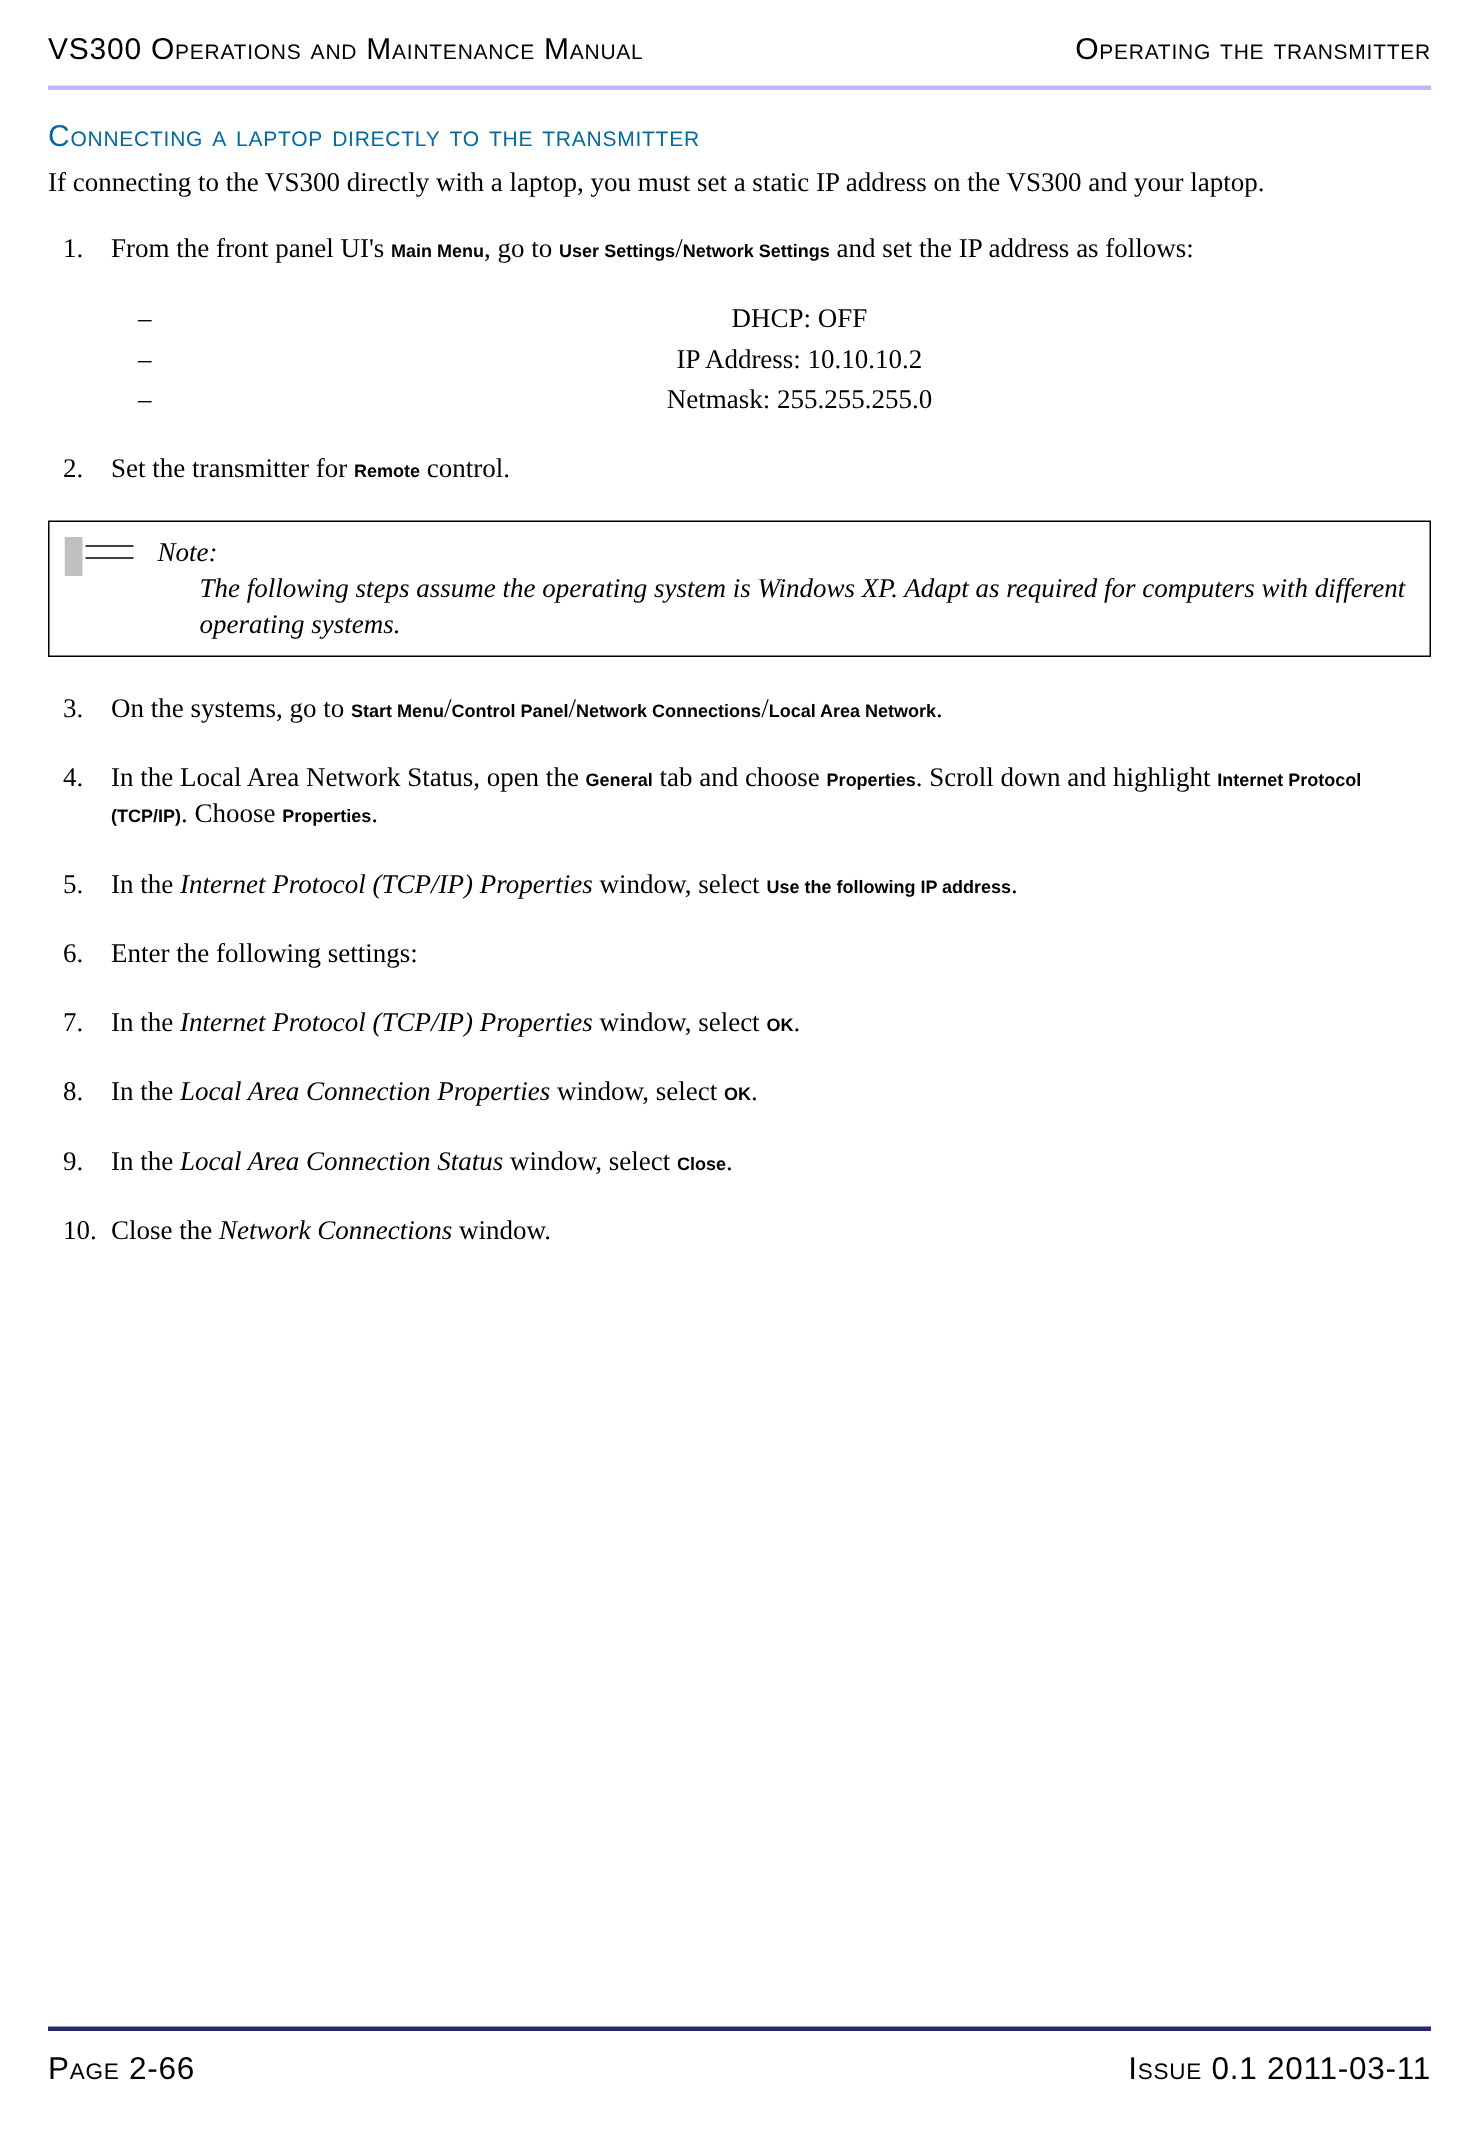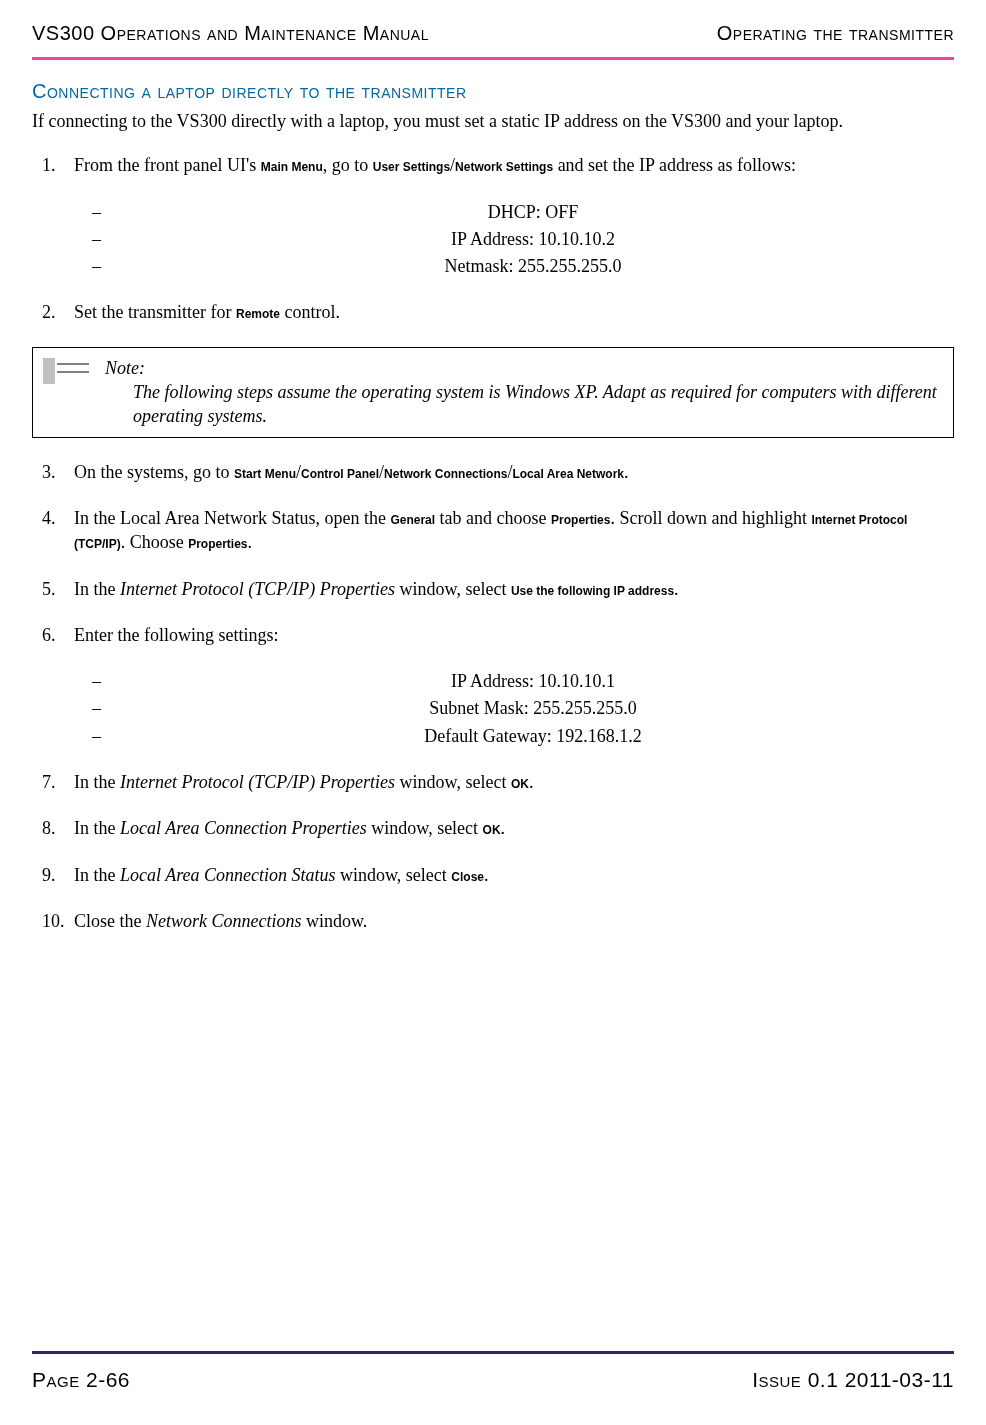--- a/index.html
+++ b/index.html
@@ -16,21 +16,21 @@
     }
     .header {
       display: flex;
       justify-content: space-between;
       font-variant: small-caps;
       font-family: 'Optima', 'Candara', 'Trebuchet MS', sans-serif;
       font-weight: 500;
       font-size: 20px;
       letter-spacing: 0.5px;
       padding-bottom: 10px;
-      border-bottom: 3px solid #ec4899;
+      border-bottom: 3px solid #c4b5fd;
       margin-bottom: 18px;
     }
     .section-title {
       font-variant: small-caps;
       font-family: 'Optima', 'Candara', 'Trebuchet MS', sans-serif;
       font-weight: 500;
       font-size: 20px;
       letter-spacing: 0.5px;
       color: #0369a1;
       margin-bottom: 4px;
@@ -155,25 +155,20 @@
     <span>On the systems, go to </span><span class="bold-sans">Start Menu</span><span>/</span><span class="bold-sans">Control Panel</span><span>/</span><span class="bold-sans">Network Connections</span><span>/</span><span class="bold-sans">Local Area Network</span><span>.</span>
   </li>
   <li><span class="num">4.</span>
     <span>In the Local Area Network Status, open the </span><span class="bold-sans">General</span><span> tab and choose </span><span class="bold-sans">Properties</span><span>. Scroll down and highlight </span><span class="bold-sans">Internet Protocol (TCP/IP)</span><span>. Choose </span><span class="bold-sans">Properties</span><span>.</span>
   </li>
   <li><span class="num">5.</span>
     <span>In the </span><span class="italic">Internet Protocol (TCP/IP) Properties</span><span> window, select </span><span class="bold-sans">Use the following IP address</span><span>.</span>
   </li>
   <li><span class="num">6.</span>
     <span>Enter the following settings:</span>
-    <div class="sub">
-      <div class="sub-item">IP Address: 10.10.10.1</div>
-      <div class="sub-item">Subnet Mask: 255.255.255.0</div>
-      <div class="sub-item">Default Gateway: 192.168.1.2</div>
-    </div>
   </li>
   <li><span class="num">7.</span>
     <span>In the </span><span class="italic">Internet Protocol (TCP/IP) Properties</span><span> window, select </span><span class="bold-sans">OK</span><span>.</span>
   </li>
   <li><span class="num">8.</span>
     <span>In the </span><span class="italic">Local Area Connection Properties</span><span> window, select </span><span class="bold-sans">OK</span><span>.</span>
   </li>
   <li><span class="num">9.</span>
     <span>In the </span><span class="italic">Local Area Connection Status</span><span> window, select </span><span class="bold-sans">Close</span><span>.</span>
   </li>

